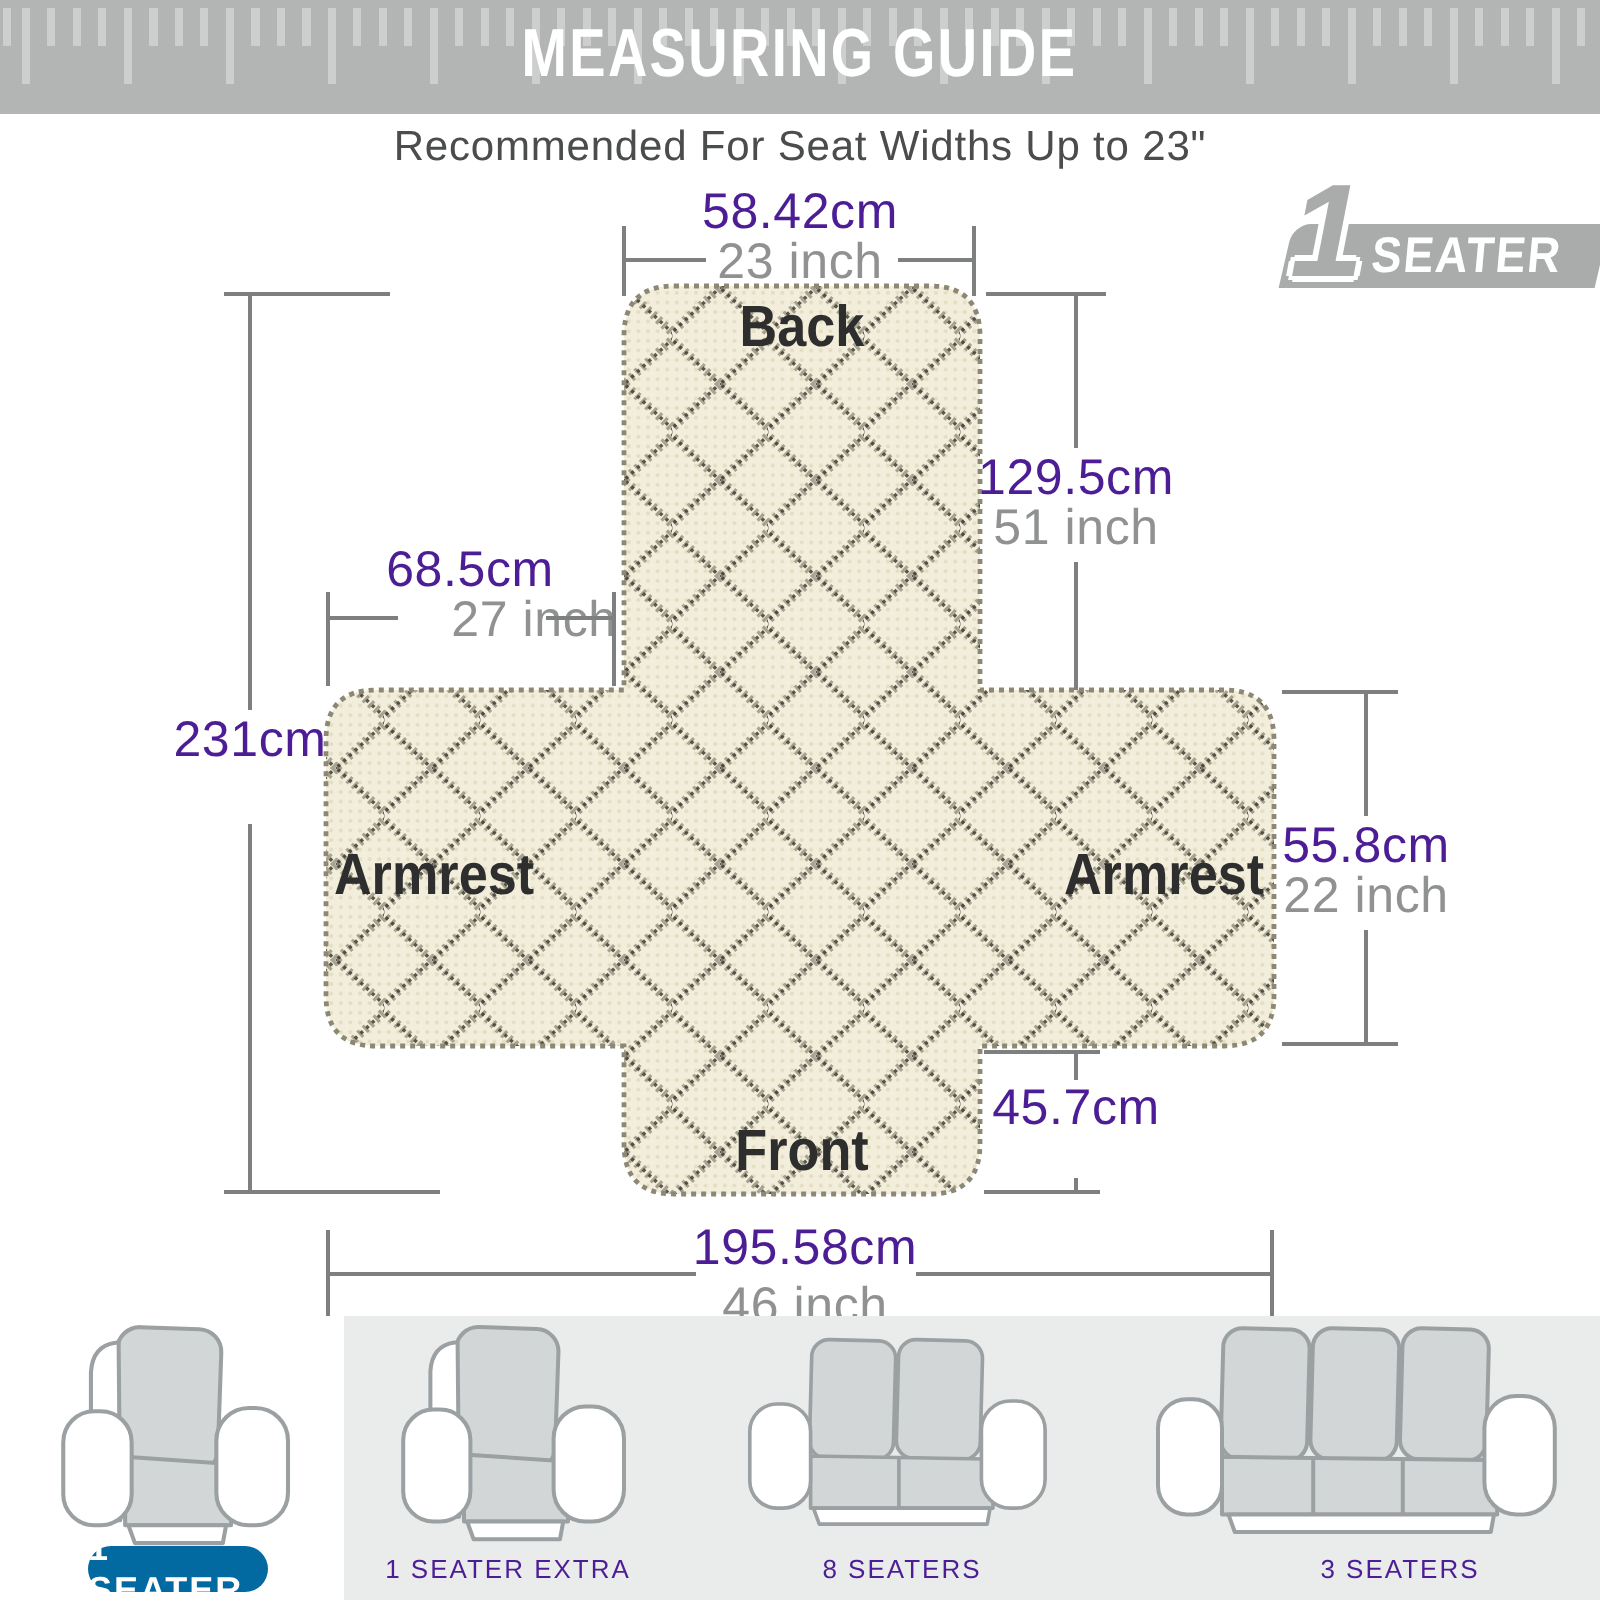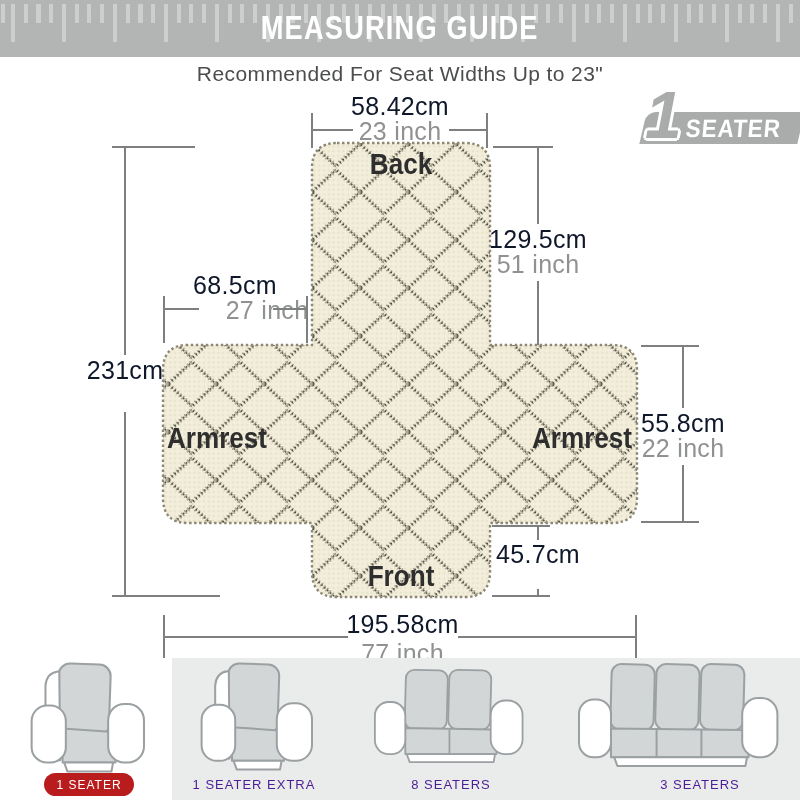--- a/index.html
+++ b/index.html
@@ -28,31 +28,31 @@
   .badge-band span{display:inline-block;transform:skewX(8deg) scaleX(.9);color:#fff;
     font-size:25px;font-weight:700;letter-spacing:1px;padding-left:26px;}
   .badge-num{left:645px;top:82px;font-size:66px;font-weight:700;font-style:italic;
     color:#a9acab;line-height:1;z-index:3;
     text-shadow:-3px 0 #fff,3px 0 #fff,0 -3px #fff,0 3px #fff,-2px -2px #fff,2px 2px #fff,-2px 2px #fff,2px -2px #fff;}
 
   
   .panel-label{color:#2e2e2e;font-size:29px;font-weight:700;transform:scaleX(.9);
     white-space:nowrap;}
   .dim-text{font-size:25px;letter-spacing:.3px;text-align:center;line-height:25px;white-space:nowrap;}
-  .t-cm{color:#0f172a;display:block;}
+  .t-cm{color:#4c1d95;display:block;}
   .t-inch{color:#909291;display:block;}
   .hseg{height:0;border-top:2px solid #7e807f;}
   .vseg{width:0;border-left:2px solid #7e807f;}
   .htick{height:0;border-top:2px solid #7e807f;}
   .vtick{width:0;border-left:2px solid #7e807f;}
 
   
   .footer-panel{left:172px;top:658px;width:628px;height:142px;background:#eaebeb;}
-  .pill{left:44px;top:773px;width:90px;height:23px;background:#b91c1c;border-radius:12px;
-    color:#fff;font-size:12px;font-weight:400;letter-spacing:1px;
+  .pill{left:44px;top:773px;width:90px;height:23px;background:#0369a1;border-radius:12px;
+    color:#fff;font-size:18px;font-weight:700;letter-spacing:1px;
     display:flex;align-items:center;justify-content:center;}
   .seat-label{color:#4c1d95;font-size:13px;letter-spacing:1px;text-align:center;white-space:nowrap;}
   .chair{position:absolute;}
 </style>
 </head>
 <body>
 
 <div class="abs ruler"></div>
 <div class="abs title-wrap">
   <span class="title">MEASURING GUIDE</span>
@@ -160,21 +160,21 @@
   <div class="abs htick" style="left:492px;top:595px;width:58px;"></div>
 </div>
 
 <div>
   <div class="abs dim-text" style="left:330px;top:612px;width:145px;">
     <span class="t-cm">195.58cm</span>
   </div>
   <div class="abs hseg" style="left:163px;top:636px;width:185px;"></div>
   <div class="abs hseg" style="left:458px;top:636px;width:178px;"></div>
   <div class="abs dim-text" style="left:330px;top:641px;width:145px;">
-    <span class="t-inch">77 inch</span>
+    <span class="t-inch">46 inch</span>
   </div>
   <div class="abs vtick" style="left:163px;top:615px;height:43px;"></div>
   <div class="abs vtick" style="left:635px;top:615px;height:43px;"></div>
 </div>
 
 <div class="abs footer-panel"></div>
 
 <svg class="chair" style="left:20px;top:660px;" width="134" height="114" viewBox="0 0 160 140">
   <g stroke="#9ba0a2" stroke-width="2.5" stroke-linejoin="round">
     <rect x="44" y="5" width="64" height="88" rx="14" fill="#d3d6d7" transform="rotate(2 76 49)"></rect>

